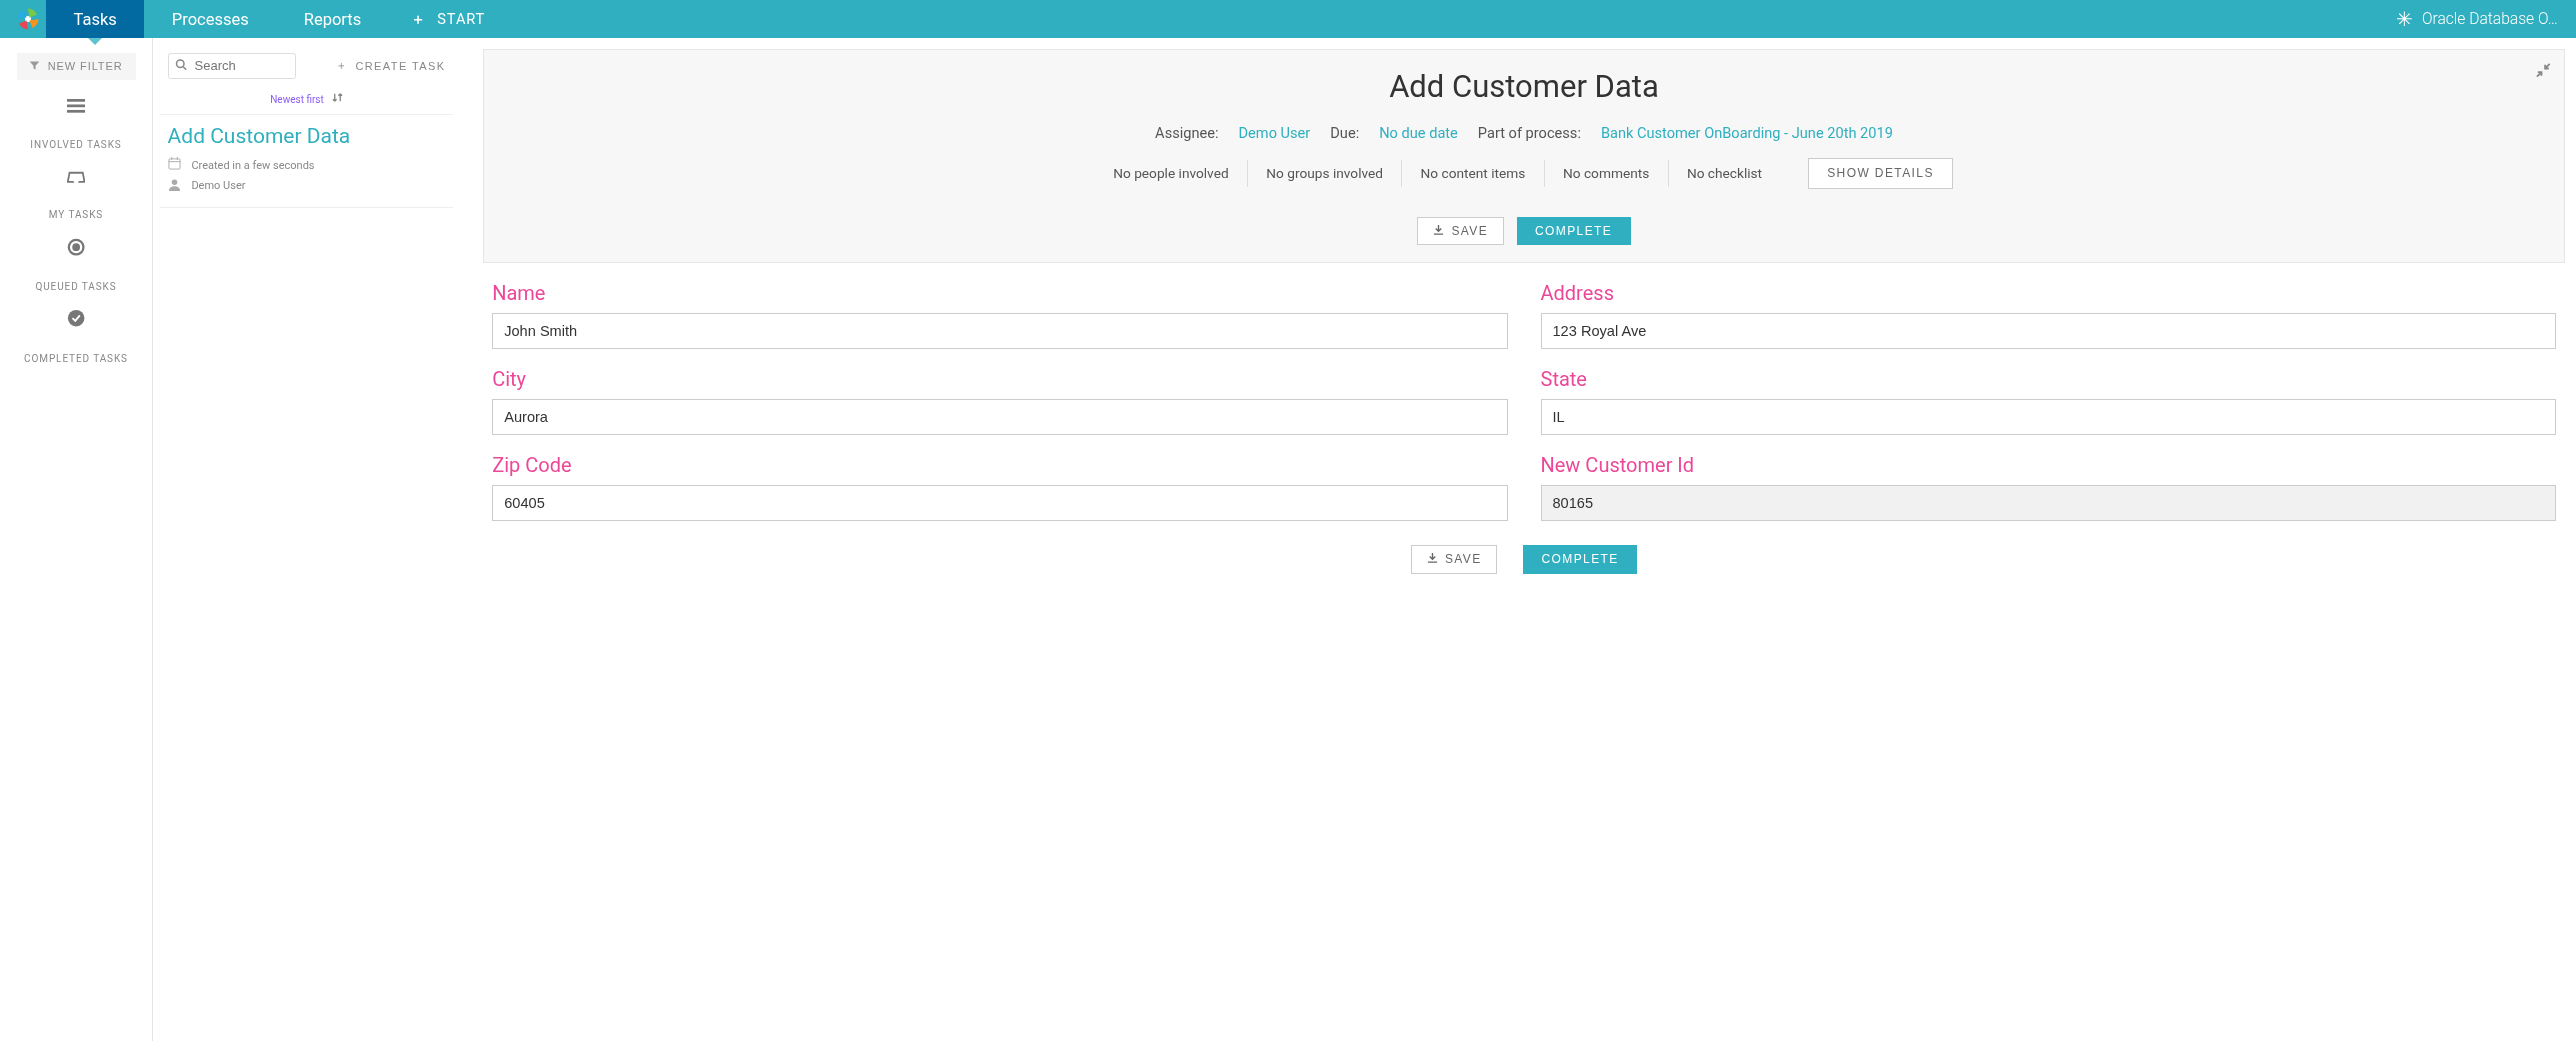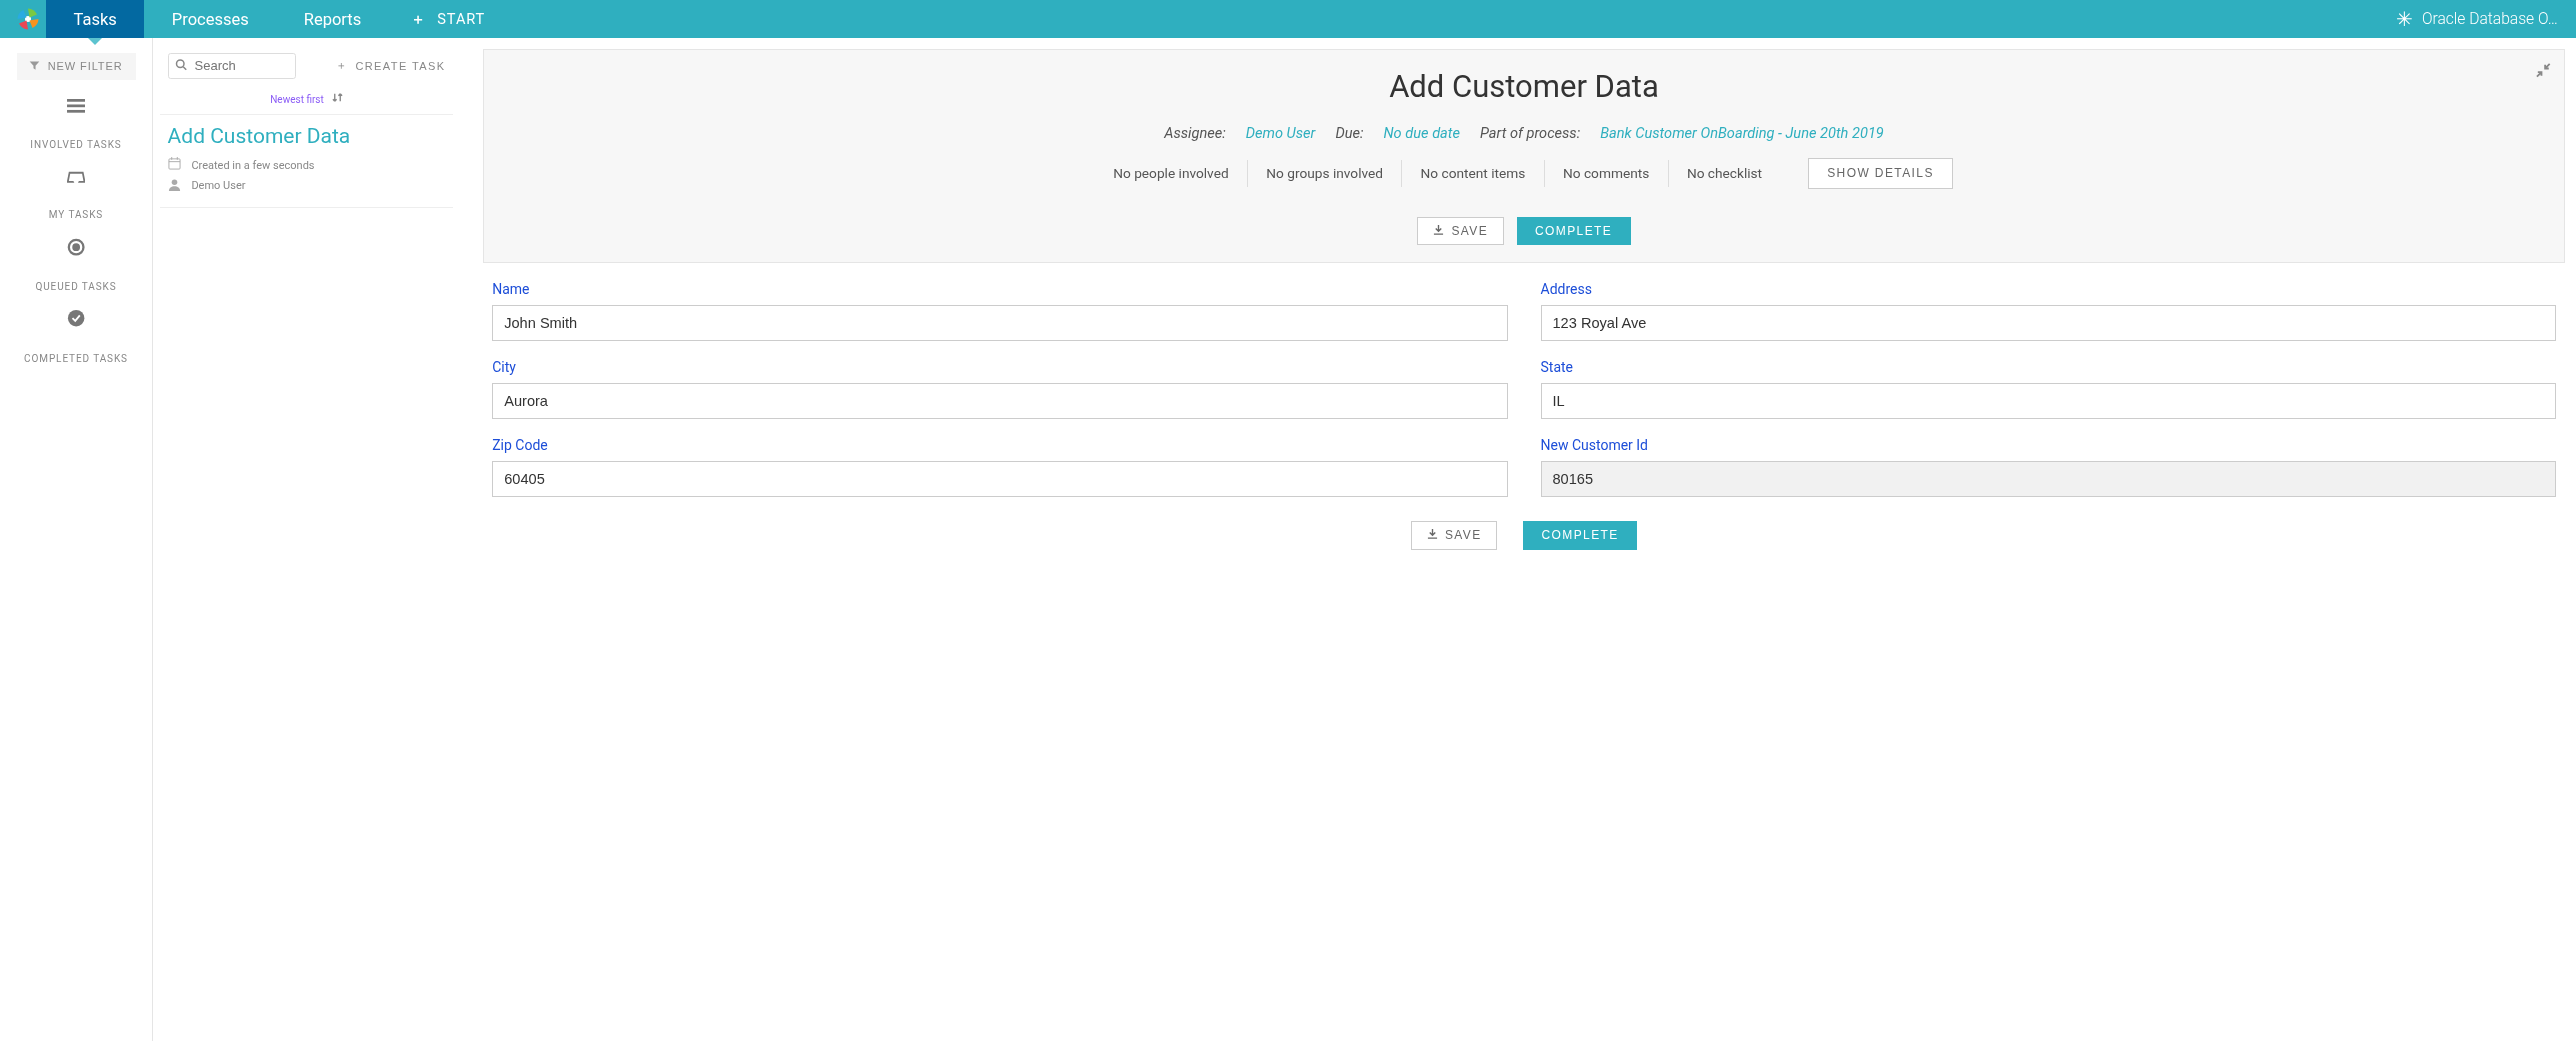--- a/index.html
+++ b/index.html
@@ -223,21 +223,20 @@
       margin-bottom: 18.3px;
     }
     .detail-info-row {
       display: flex;
       justify-content: center;
       gap: 20px;
       flex-wrap: wrap;
       font-size: 14.6px;
       color: #555;
       margin-bottom: 16.5px;
-      font-style: italic;
     }
     .detail-info-row .lbl { color: #555; }
     .detail-info-row .link { color: #2fafbf; cursor: pointer; }
     .detail-chips {
       display: flex;
       justify-content: center;
       align-items: center;
       gap: 0;
       font-size: 13.7px;
       color: #555;
@@ -292,22 +291,22 @@
     }
     .form-row {
       display: flex;
       gap: 33px;
       margin-bottom: 18.3px;
     }
     .form-col {
       flex: 1;
     }
     .form-label {
-      color: #1d4ed8;
-      font-size: 14px;
+      color: #ec4899;
+      font-size: 20px;
       margin-bottom: 7.3px;
       display: block;
     }
     .form-input {
       width: 100%;
       border: 0.9px solid #ccc;
       padding: 9.2px 11px;
       font-size: 14.6px;
       color: #333;
     }

